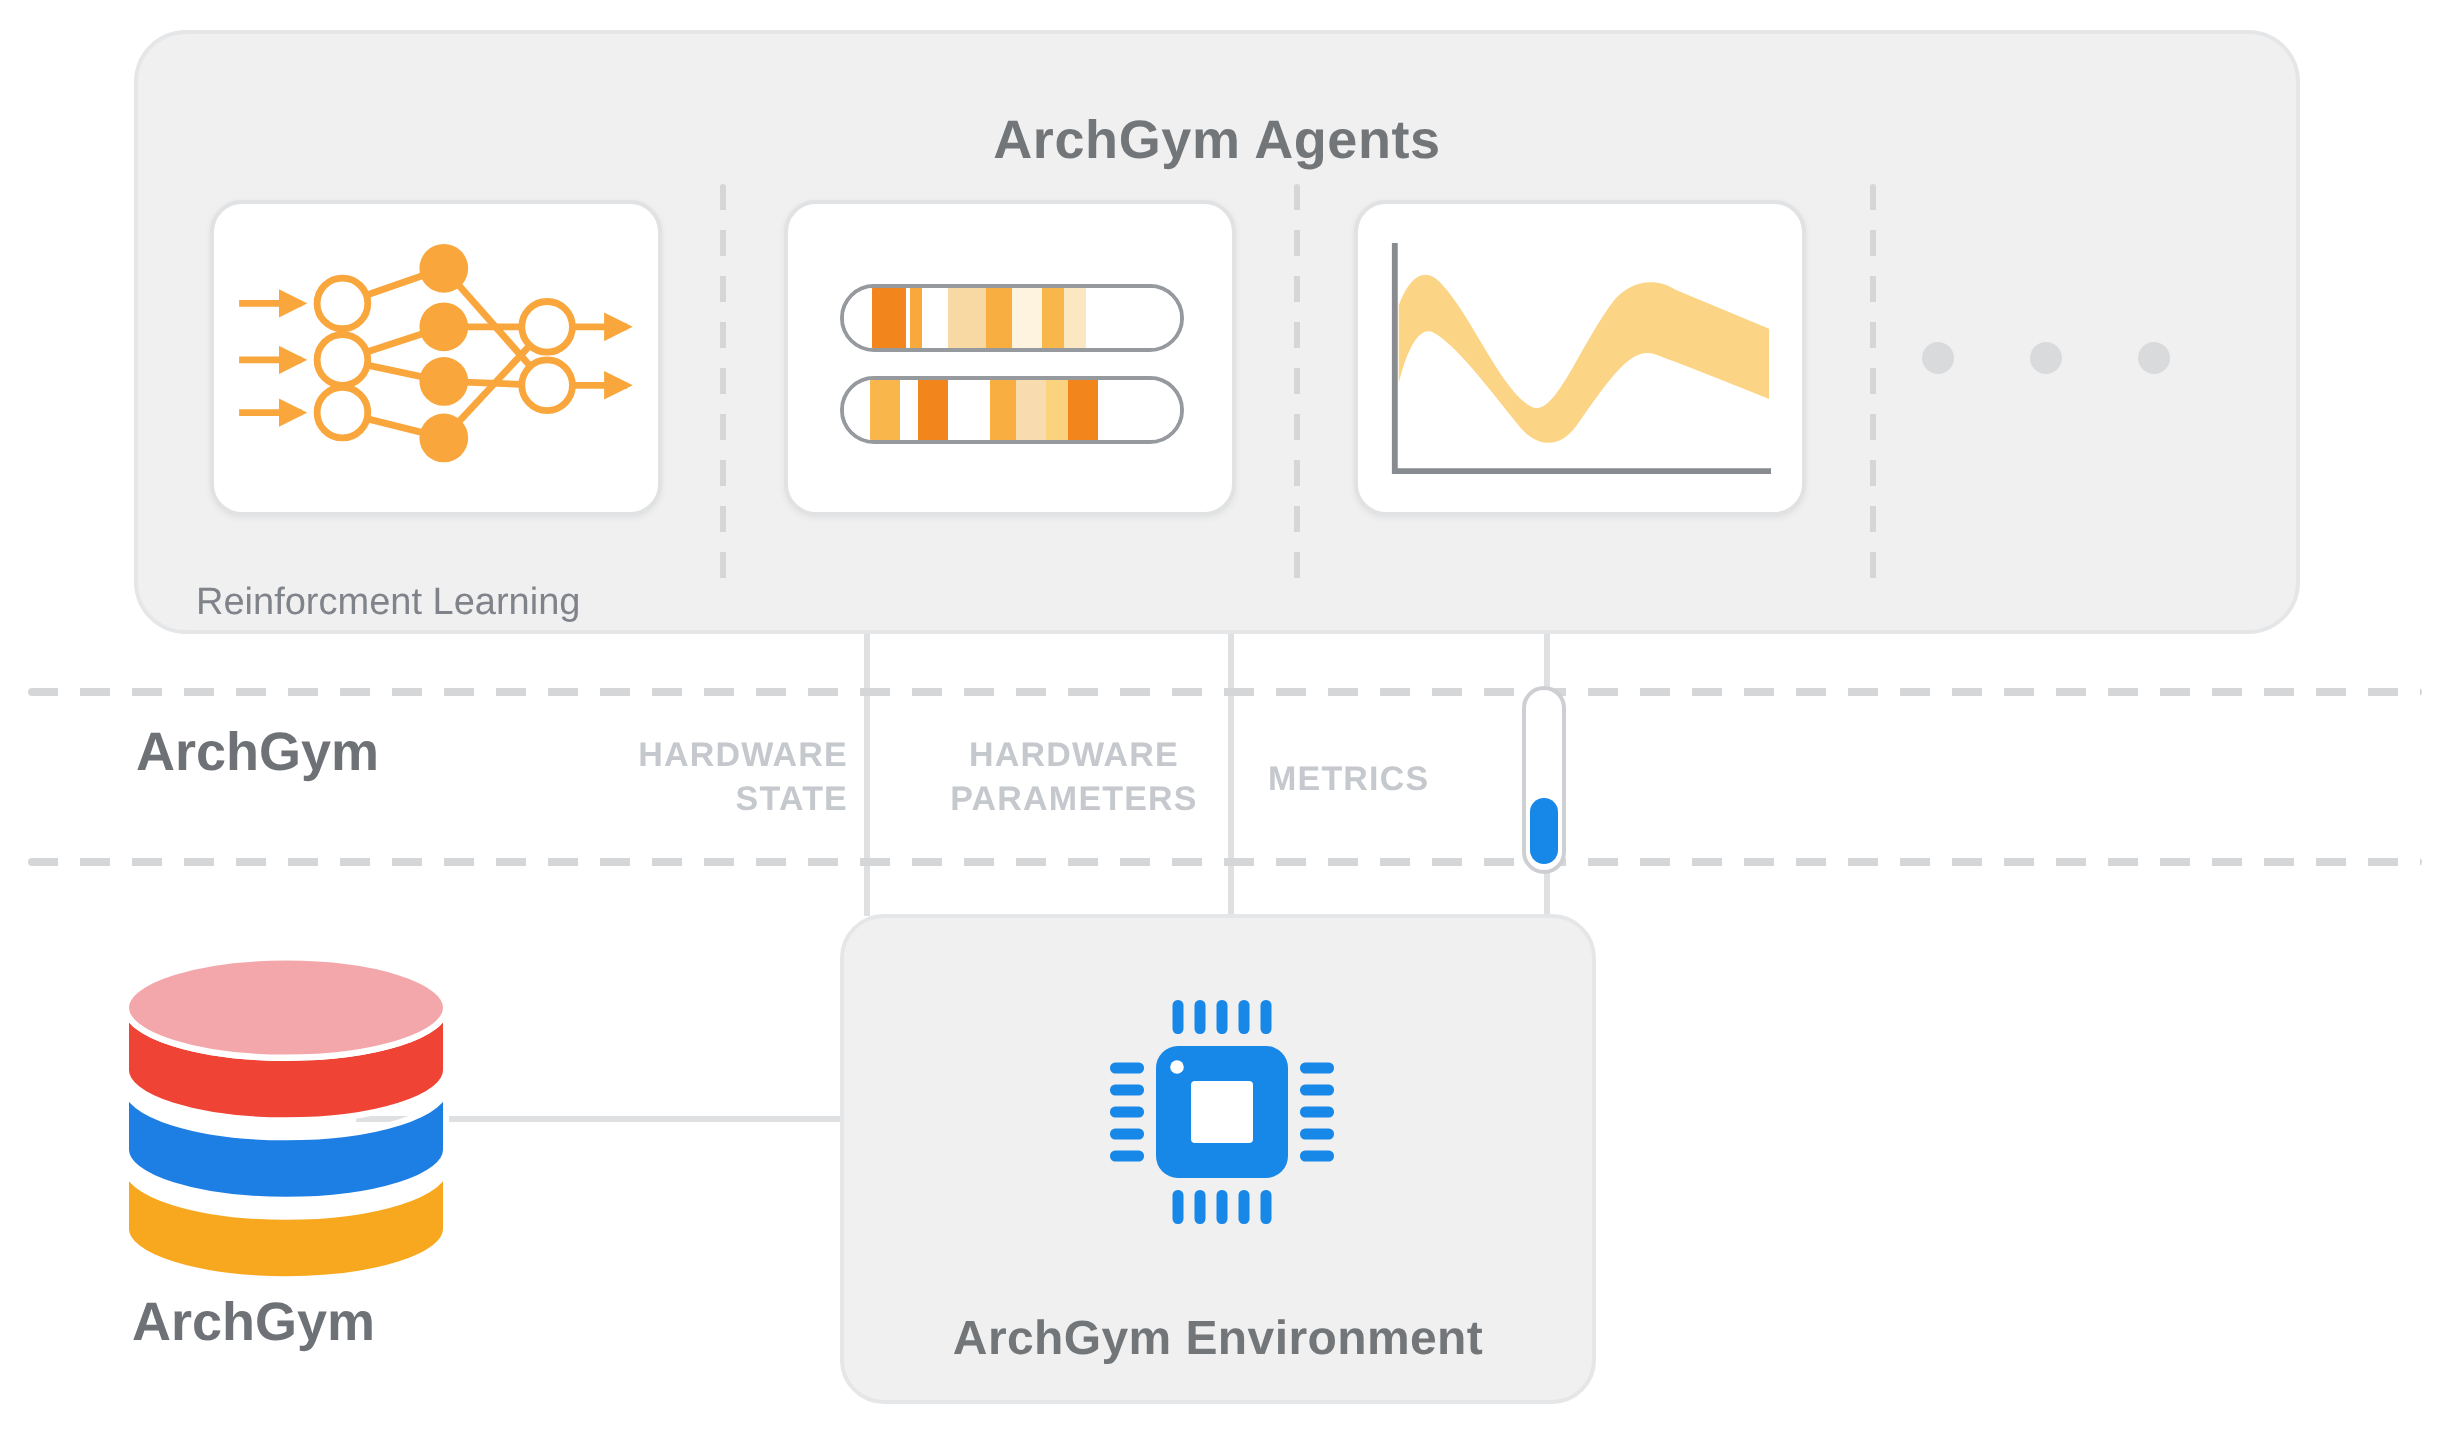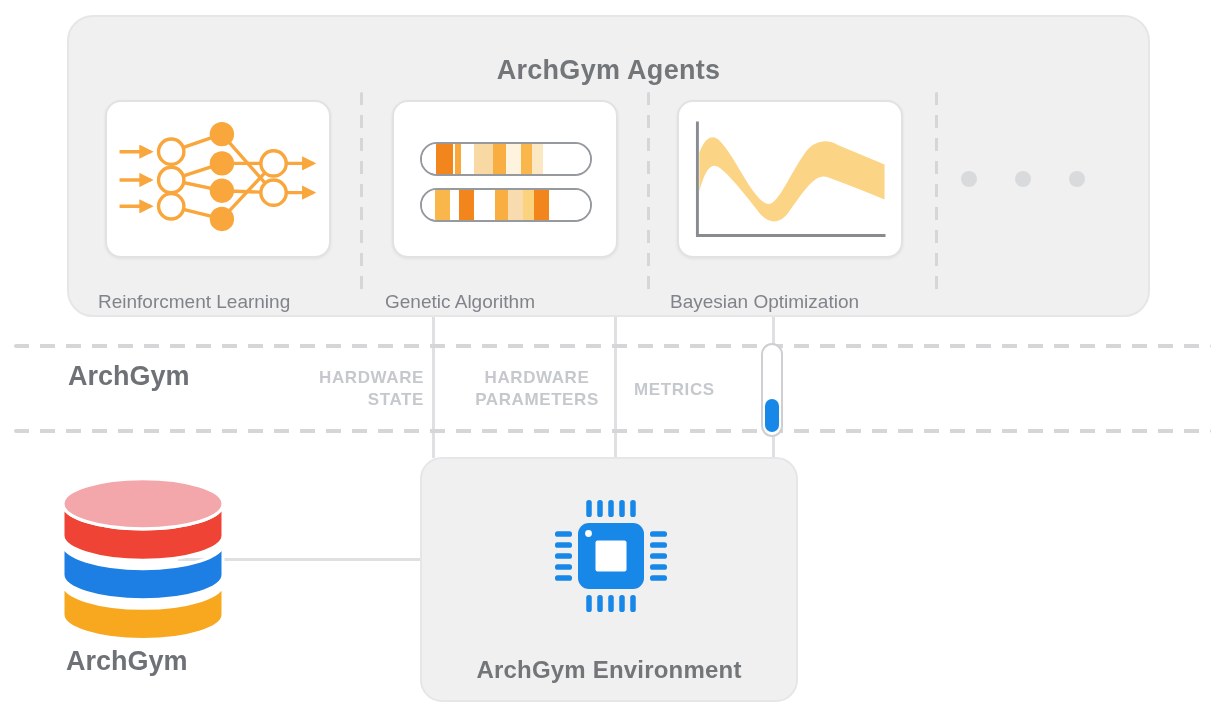--- a/index.html
+++ b/index.html
@@ -144,22 +144,20 @@
       <svg viewBox="0 0 226 158">
         <path fill="var(--band,#FBD585)" d="M20 52 C26 36 34 32 42 41 C58 58 72 95 88 104
           C100 110 112 74 130 50 C138 40 151 37 162 44 L210 64 L210 100
           C190 92 170 84 151 77 C139 73 128 90 111 114 C103 125 91 126 81 113
           C66 94 48 71 38 66 C30 62 24 76 20 92 Z"></path>
         <path d="M18 20 V137 H211" fill="none" stroke="var(--axis,#888C90)" stroke-width="3"></path>
       </svg>
     </div>
 
     <div class="card-label lbl-rl">Reinforcment Learning</div>
-    <div class="card-label lbl-ga">Genetic Algorithm</div>
-    <div class="card-label lbl-bo">Bayesian Optimization</div>
 
     <div class="vsep sep-1"></div>
     <div class="vsep sep-2"></div>
     <div class="vsep sep-3"></div>
 
     <div class="dots">
         <span></span>
         <span></span>
         <span></span>
       </div>

